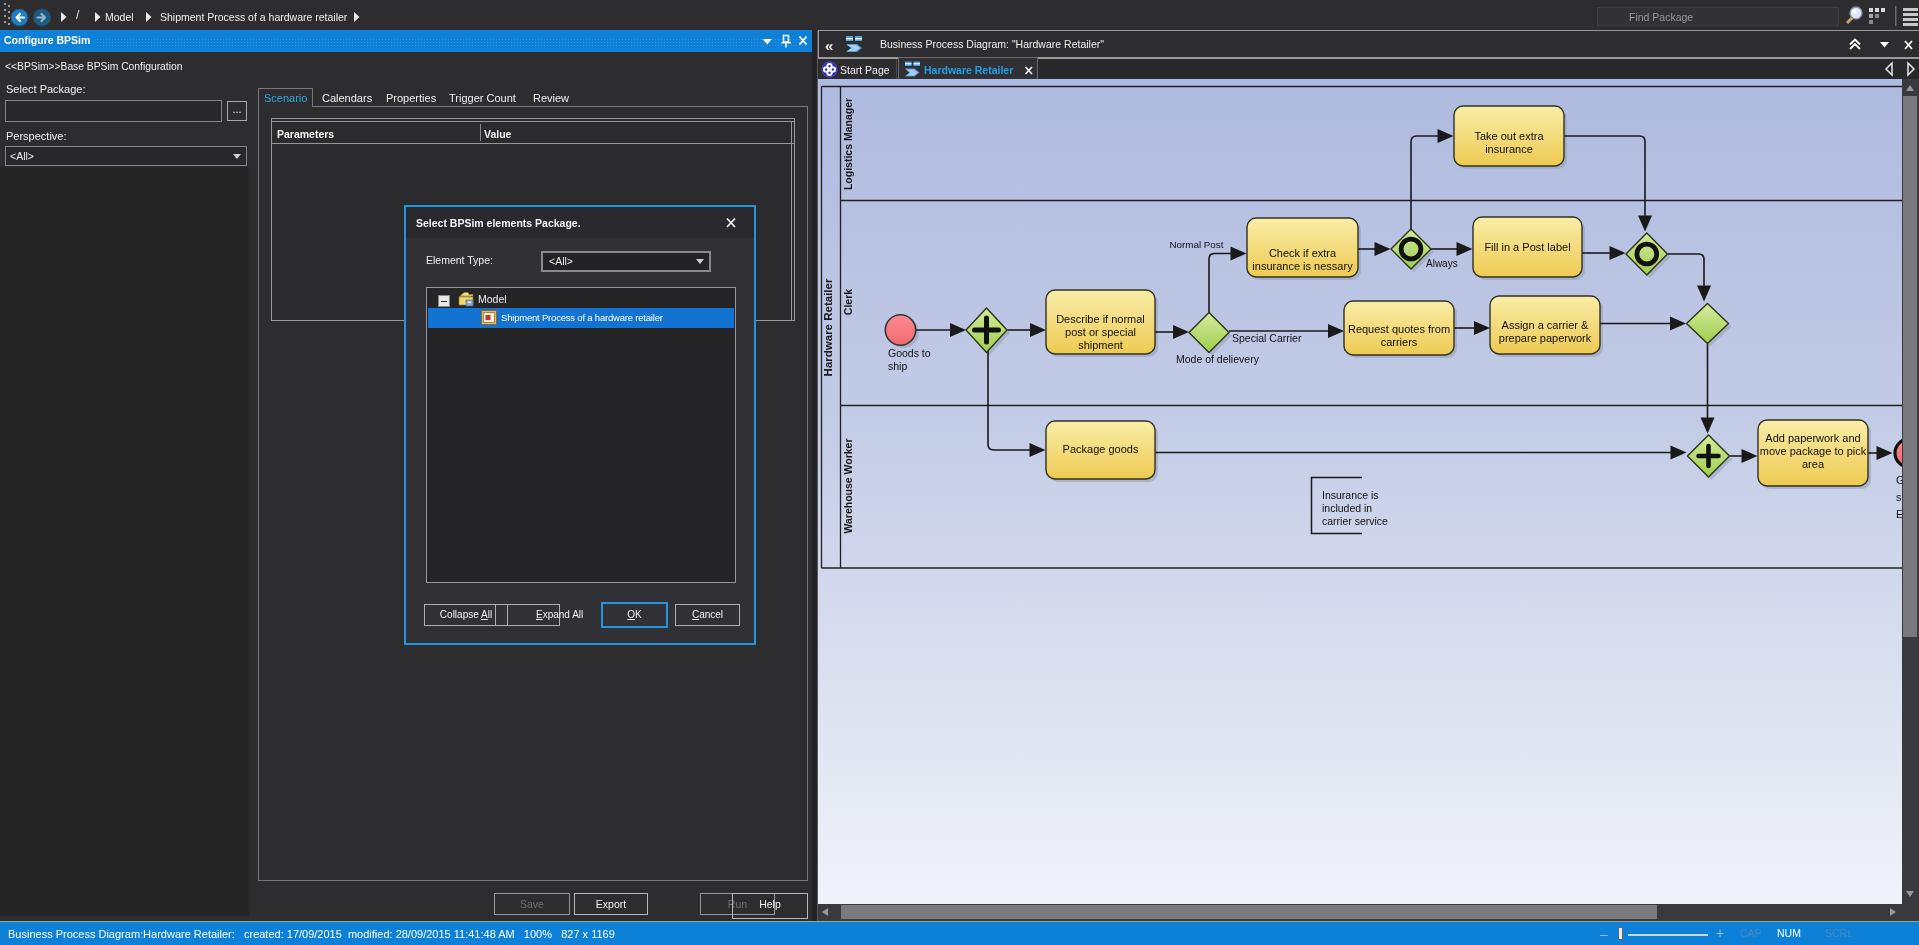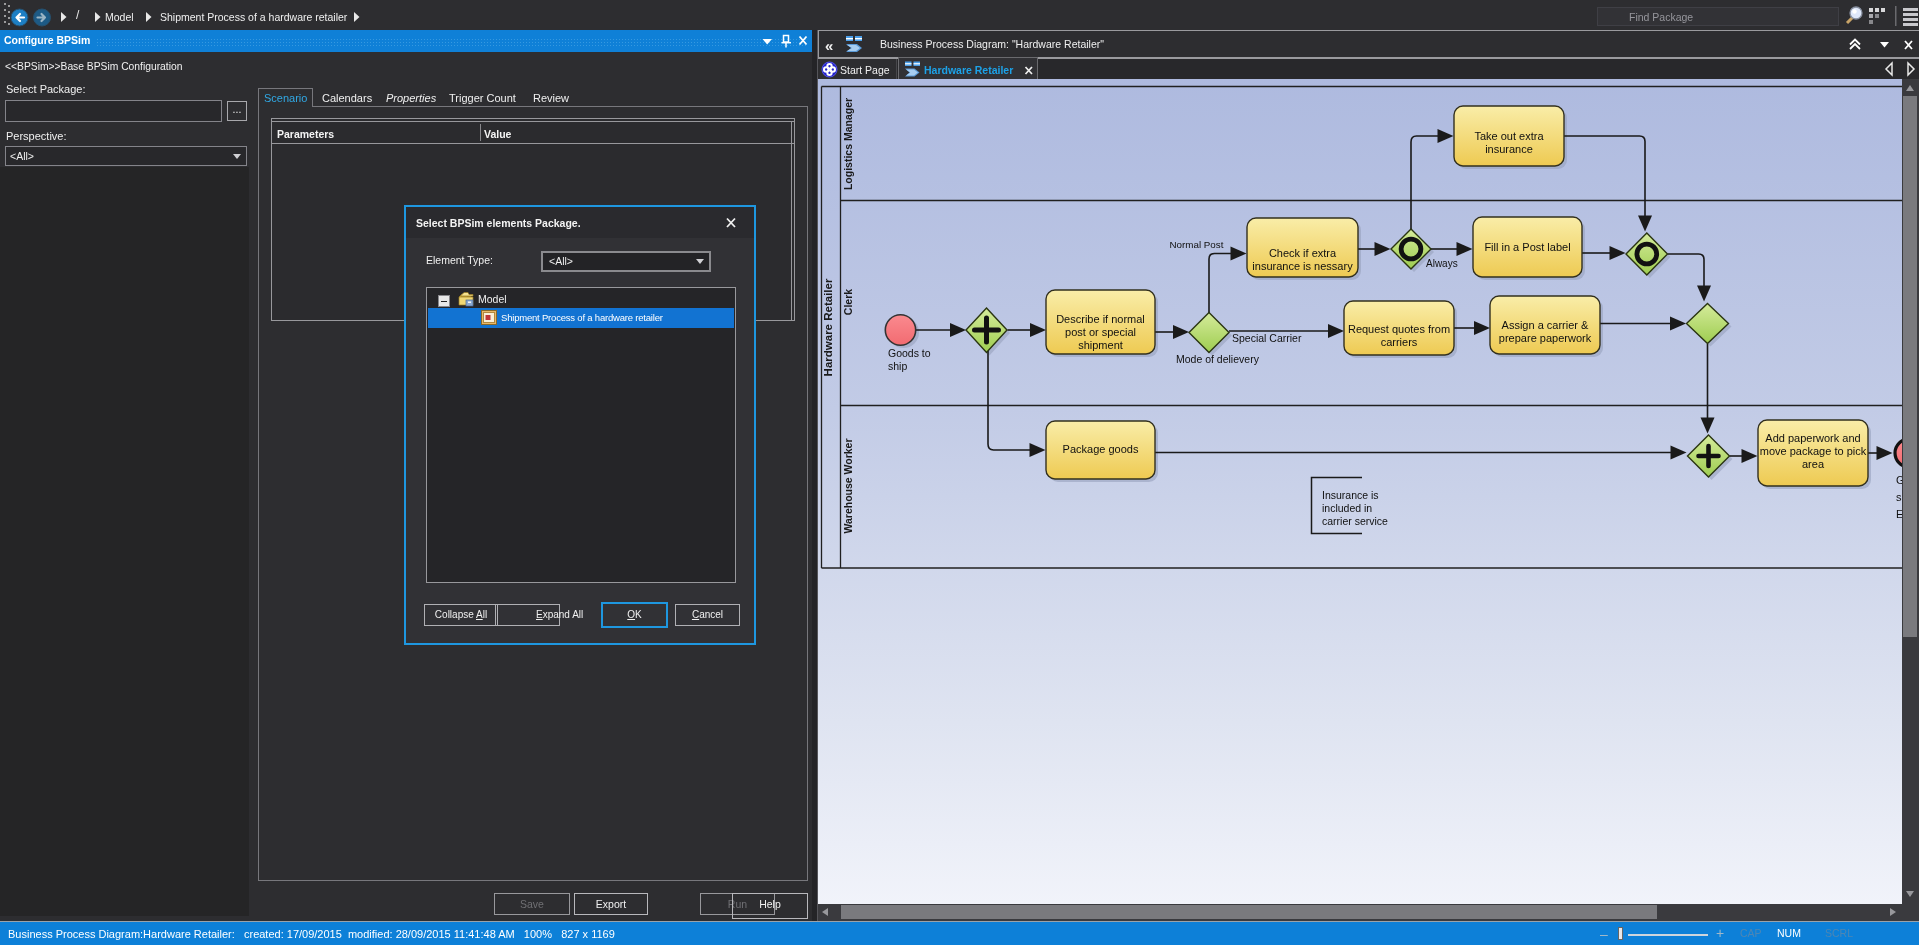--- a/index.html
+++ b/index.html
@@ -93,21 +93,21 @@
     <div class="abs" style="left:4px;top:3px;color:#f0f0f0;font-size:10.5px;">&lt;All&gt;</div>
     <div class="tri" style="left:227px;top:7px;border-left:4.5px solid transparent;border-right:4.5px solid transparent;border-top:5px solid #d0d0d4;"></div>
   </div>
 
   <div class="abs" style="left:0;top:115px;width:249px;height:749px;background:#252526;"></div>
 
   <div class="abs" style="left:258px;top:54px;width:550px;height:775px;border:1px solid #77777c;background:#2d2d30;"></div>
   <div class="abs" style="left:258px;top:36px;width:55px;height:19px;background:#2d2d30;border:1px solid #77777c;border-bottom:none;"></div>
   <div class="abs" style="left:264px;top:40px;color:#31a8e4;font-size:11px;">Scenario</div>
   <div class="abs" style="left:322px;top:40px;color:#f0f0f0;font-size:11px;">Calendars</div>
-  <div class="abs" style="left:386px;top:40px;color:#f0f0f0;font-size:11px;font-style:italic;">Properties</div>
+  <div class="abs" style="left:386px;top:40px;color:#f0f0f0;font-size:11px;">Properties</div>
   <div class="abs" style="left:449px;top:40px;color:#f0f0f0;font-size:11px;">Trigger Count</div>
   <div class="abs" style="left:533px;top:40px;color:#f0f0f0;font-size:11px;">Review</div>
 
   <div class="abs" style="left:271px;top:66px;width:524px;height:203px;border:1px solid #98989c;background:#2b2b2e;">
     <div class="abs" style="left:0px;top:2px;width:522px;height:1px;background:#98989c;"></div>
     <div class="abs" style="left:519px;top:2px;width:1px;height:199px;background:#98989c;"></div>
     <div class="abs" style="left:5px;top:9px;color:#f4f4f4;font-size:10.5px;font-weight:bold;">Parameters</div>
     <div class="abs" style="left:212px;top:9px;color:#f4f4f4;font-size:10.5px;font-weight:bold;">Value</div>
     <div class="abs" style="left:208px;top:5px;width:1px;height:17px;background:#88888c;"></div>
     <div class="abs" style="left:0;top:24px;width:522px;height:1px;background:#98989c;"></div>
@@ -391,19 +391,19 @@
     <div class="abs" style="left:1px;top:20px;width:306px;height:20px;background:#1273d2;">
       <svg class="abs" style="left:53px;top:2px;" width="17" height="16">
         <rect x="0.5" y="0.5" width="15" height="14" fill="#e8b868" stroke="#8a6a28" stroke-width="1"></rect>
         <rect x="2.5" y="2.5" width="11" height="10" fill="#f8f0d8" stroke="#b08840" stroke-width="1"></rect>
         <rect x="4.5" y="5" width="5" height="5" fill="#c03838"></rect>
       </svg>
       <div class="abs" style="left:73px;top:4px;color:#ffffff;font-size:9.5px;letter-spacing:-0.2px;">Shipment Process of a hardware retailer</div>
     </div>
   </div>
 
-  <div class="abs" style="left:18px;top:397px;width:74px;height:22px;border:1px solid #b0b0b4;color:#f0f0f0;font-size:10px;text-align:center;line-height:20px;white-space:nowrap;">Collapse <span style="text-decoration:underline;">A</span>ll</div>
+  <div class="abs" style="left:18px;top:397px;width:84px;height:22px;border:1px solid #b0b0b4;color:#f0f0f0;font-size:10px;text-align:center;line-height:20px;white-space:nowrap;">Collapse <span style="text-decoration:underline;">A</span>ll</div>
   <div class="abs" style="left:89px;top:397px;width:65px;height:22px;border:1px solid #b0b0b4;color:#f0f0f0;font-size:10px;text-align:center;line-height:20px;white-space:nowrap;padding-left:40px;"><span style="text-decoration:underline;">E</span>xpand All</div>
   <div class="abs" style="left:195px;top:395px;width:67px;height:26px;border:2px solid #1e97e0;color:#f0f0f0;font-size:10px;text-align:center;line-height:22px;"><span style="text-decoration:underline;">O</span>K</div>
   <div class="abs" style="left:269px;top:397px;width:65px;height:22px;border:1px solid #b0b0b4;color:#f0f0f0;font-size:10px;text-align:center;line-height:20px;"><span style="text-decoration:underline;">C</span>ancel</div>
 </div>
 
 </div>
 
 </body></html>

